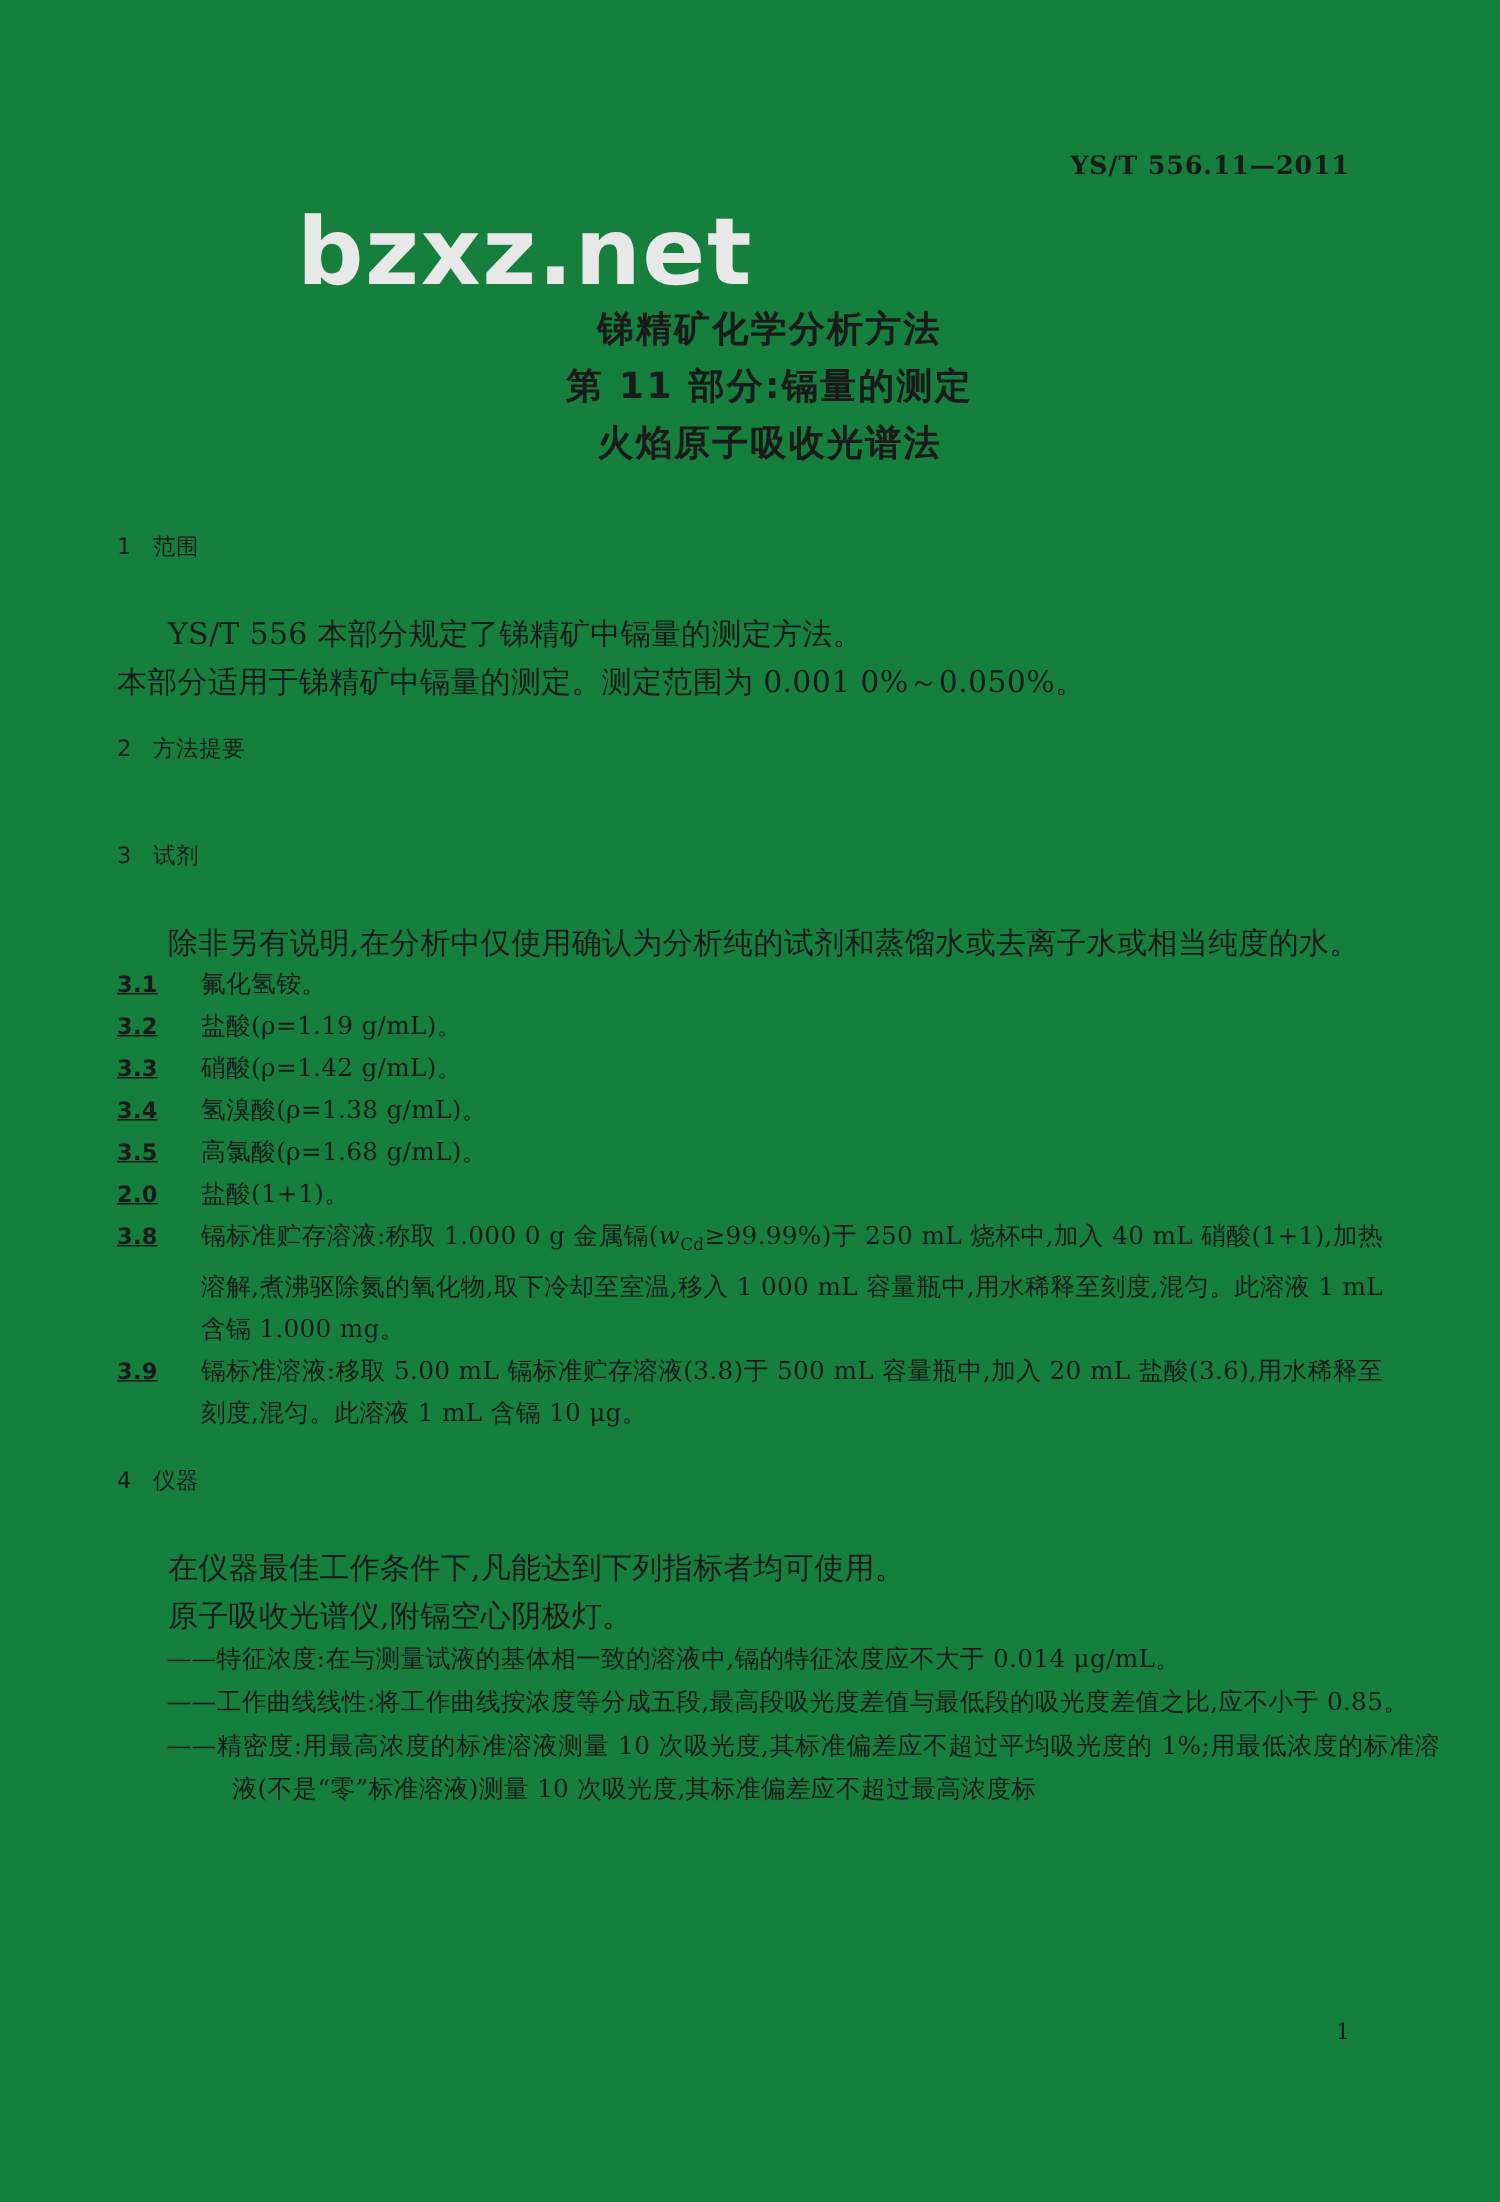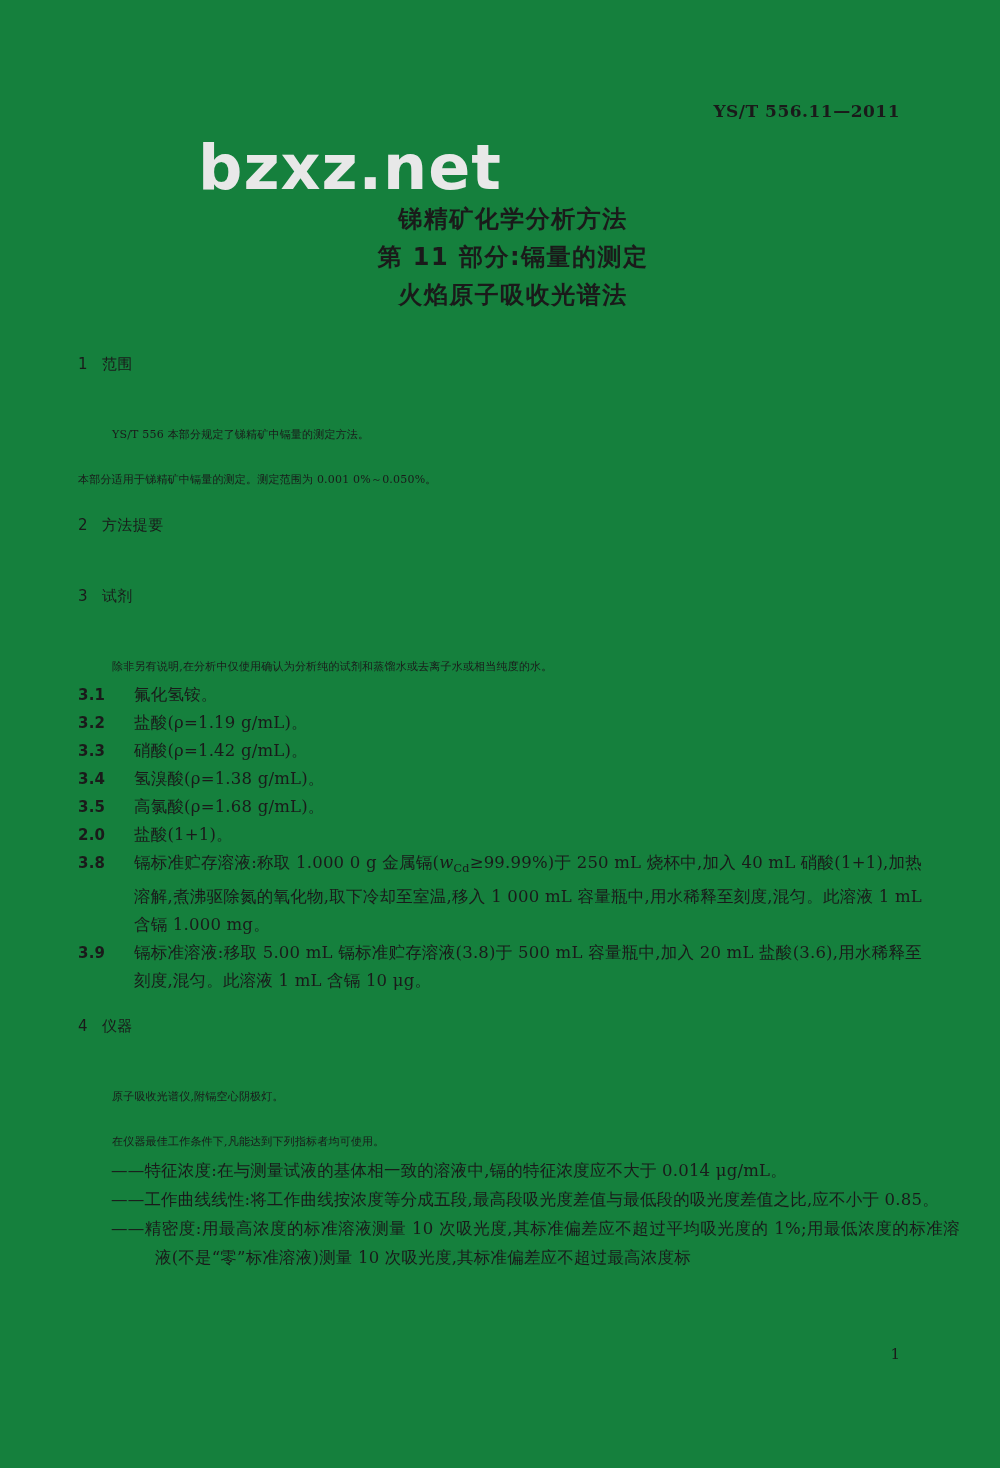--- a/index.html
+++ b/index.html
@@ -73,23 +73,23 @@
     font-family: "DejaVu Sans", "Liberation Sans", sans-serif;
     font-weight: normal;
     font-size: 15px;
     letter-spacing: 0.4px;
     margin: 0 0 0 78px;
     white-space: nowrap;
   }
   .sec-head .num { margin-right: 14px; }
 
   .para {
-    font-size: 11px;
+    font-size: 20px;
     line-height: 28px;
-    margin: 17px 78px 0 78px;
+    margin: 4px 78px 0 78px;
     text-align: justify;
     letter-spacing: 0.2px;
   }
   .para.indent { text-indent: 34px; }
 
   .reagent {
     font-size: 16.5px;
     line-height: 28px;
     margin: 0 78px 0 78px;
     text-align: justify;
@@ -97,20 +97,21 @@
     padding-left: 56px;
     text-indent: -56px;
   }
   .reagent .rnum {
     font-family: "DejaVu Sans", "Liberation Sans", sans-serif;
     font-weight: bold;
     font-size: 15px;
     display: inline-block;
     width: 56px;
     text-indent: 0;
+    text-decoration: underline;
   }
 
   .dash-item {
     font-size: 16.5px;
     line-height: 29px;
     margin: 0 40px 0 78px;
     text-align: justify;
     letter-spacing: 0.2px;
     padding-left: 77px;
     text-indent: -44px;
@@ -195,22 +196,22 @@
     <div class="reagent">
       <span class="rnum">3.9</span><span>镉标准溶液:移取 5.00 mL 镉标准贮存溶液(3.8)于 500 mL 容量瓶中,加入 20 mL 盐酸(3.6),用水稀释至刻度,混匀。此溶液 1 mL 含镉 10 μg。</span>
     </div>
 
     <div class="spacer-md"></div>
 
     <div class="sec-head">
       <span class="num">4</span><span>仪器</span>
     </div>
     <div class="spacer-lg"></div>
+    <div class="para indent">在仪器最佳工作条件下,凡能达到下列指标者均可使用。</div>
     <div class="para indent">原子吸收光谱仪,附镉空心阴极灯。</div>
-    <div class="para indent">在仪器最佳工作条件下,凡能达到下列指标者均可使用。</div>
 
     <div class="dash-item">——特征浓度:在与测量试液的基体相一致的溶液中,镉的特征浓度应不大于 0.014 μg/mL。</div>
     <div class="dash-item">——工作曲线线性:将工作曲线按浓度等分成五段,最高段吸光度差值与最低段的吸光度差值之比,应不小于 0.85。</div>
     <div class="dash-item">——精密度:用最高浓度的标准溶液测量 10 次吸光度,其标准偏差应不超过平均吸光度的 1%;用最低浓度的标准溶液(不是“零”标准溶液)测量 10 次吸光度,其标准偏差应不超过最高浓度标</div>
 
   </div>
 
   <div class="page-num">1</div>
 
 </div>

